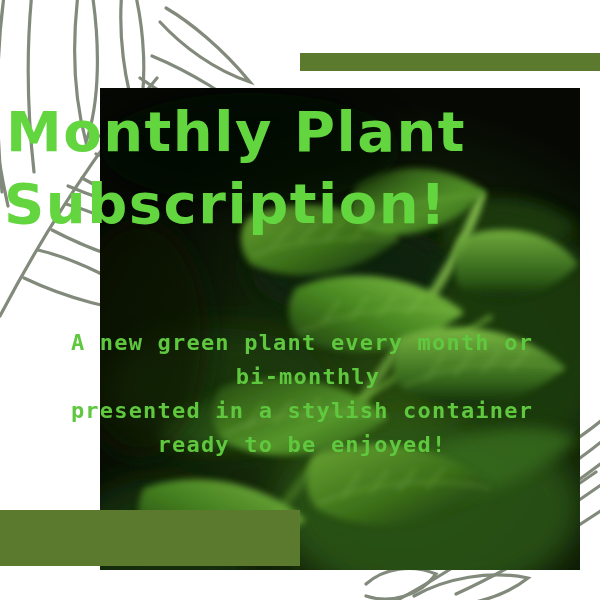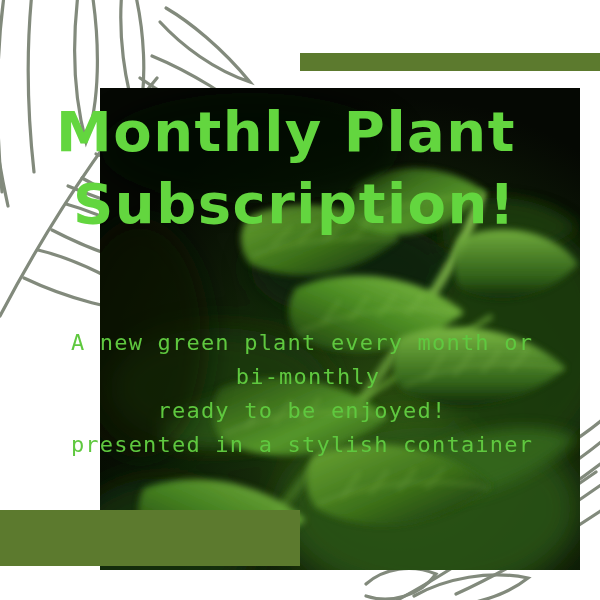--- a/index.html
+++ b/index.html
@@ -53,23 +53,22 @@
     background: #080c05;
   }
   .photo svg { display: block; }
 
   
   .title-block {
     position: absolute;
     left: 0;
     top: 96px;
     width: 492px;
-    text-align: right;
+    text-align: left;
     z-index: 5;
-    margin-left: 24px;
   }
   .title-line {
     font-family: "DejaVu Sans", sans-serif;
     font-weight: bold;
     font-size: 56px;
     line-height: 72px;
     color: #63d63f;
     letter-spacing: 1.5px;
     white-space: nowrap;
   }
@@ -79,21 +78,21 @@
   .body-block {
     position: absolute;
     left: 0;
     top: 326px;
     width: 600px;
     text-align: center;
     z-index: 5;
   }
   .body-line {
     font-family: "DejaVu Sans Mono", monospace;
-    font-weight: normal;
+    font-weight: bold;
     font-size: 22px;
     line-height: 34px;
     color: #5fc83f;
     letter-spacing: 1.2px;
     white-space: nowrap;
   }
   .body-line-1 { padding-left: 4px; }
   .body-line-2 { padding-left: 16px; }
   .body-line-3 { padding-left: 4px; }
   .body-line-4 { padding-left: 4px; }
@@ -246,17 +245,17 @@
   <div class="bar bar-bottom"></div>
 
   <div class="title-block">
     <div class="title-line title-line-1">Monthly Plant</div>
     <div class="title-line title-line-2">Subscription!</div>
   </div>
 
   <div class="body-block">
     <div class="body-line body-line-1">A new green plant every month or</div>
     <div class="body-line body-line-2">bi-monthly</div>
+    <div class="body-line body-line-3">presented in a stylish container</div>
     <div class="body-line body-line-4">ready to be enjoyed!</div>
-    <div class="body-line body-line-3">presented in a stylish container</div>
   </div>
 
 </div>
 
 </body></html>

